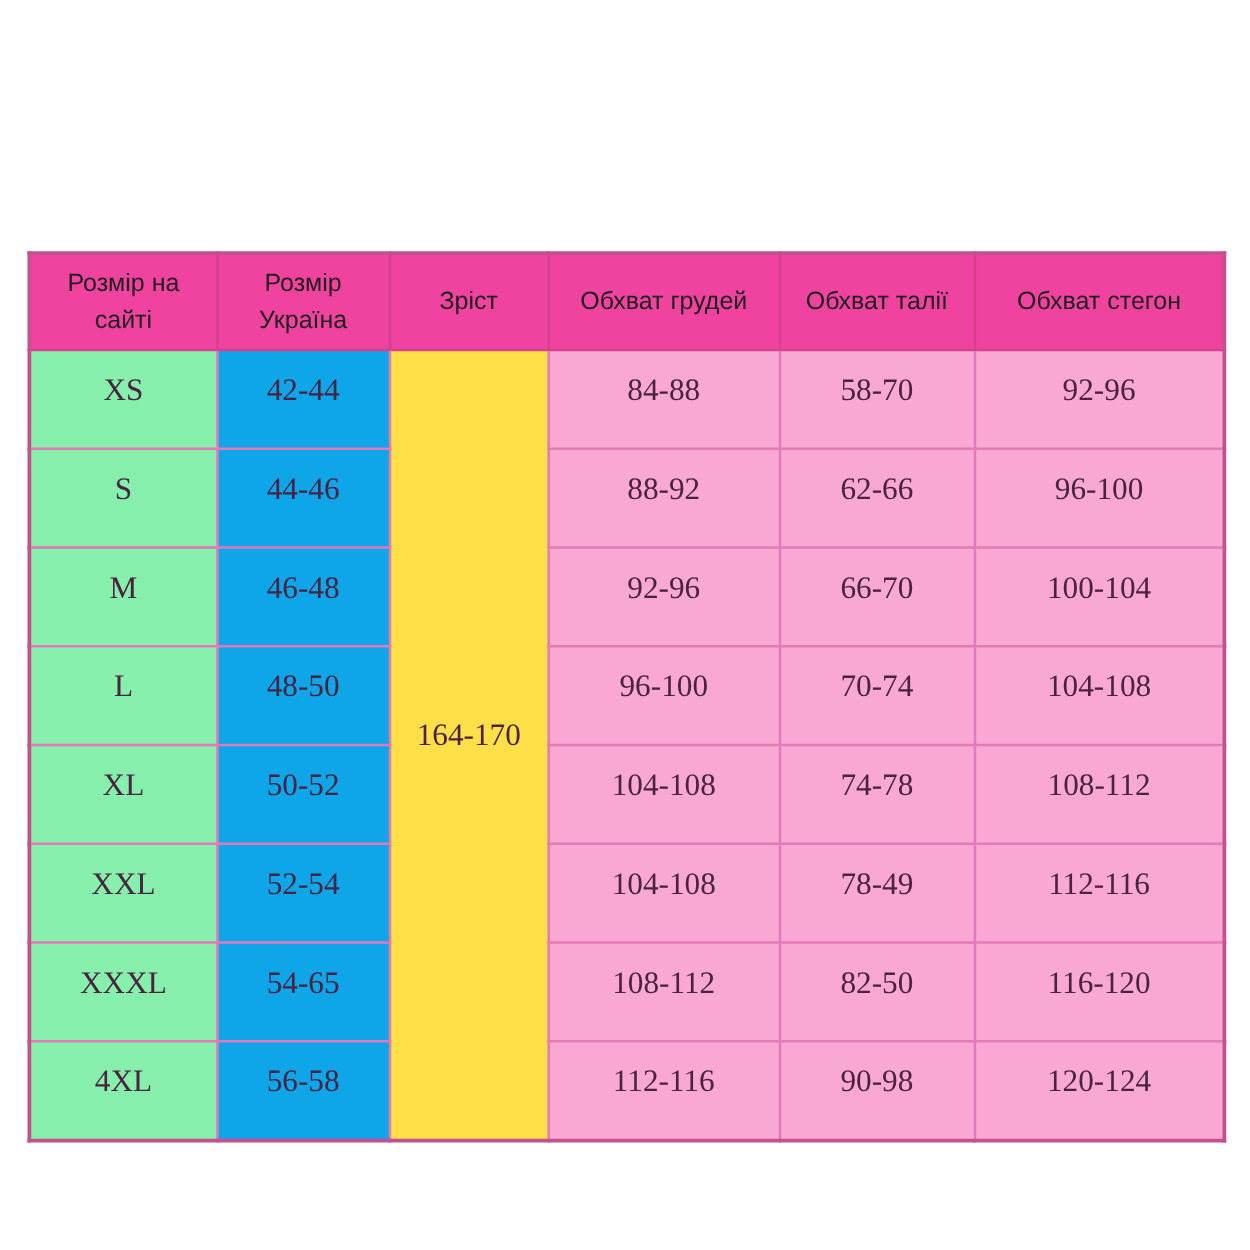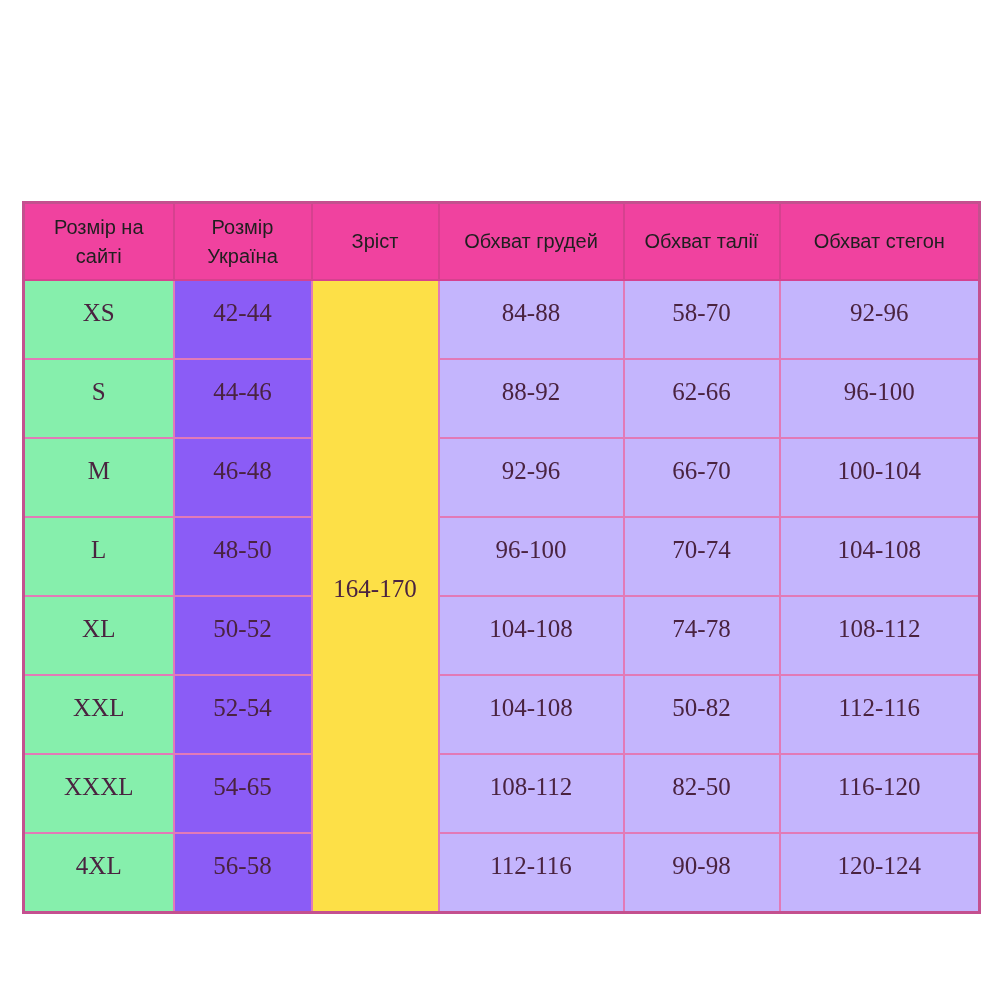--- a/index.html
+++ b/index.html
@@ -40,27 +40,27 @@
     font-family: "Liberation Serif", "DejaVu Serif", serif;
     font-size: 25px;
     color: #4a2340;
     text-align: center;
     vertical-align: middle;
     height: 63px;
     border: 2px solid #e27ab7;
     padding: 0 4px 14px 4px;
   }
   td.col-site   { background: #86efac; }
-  td.col-ua     { background: #8b5cf6; }
+  td.col-ua     { background: #0ea5e9; }
   td.col-height {
     background: #fde047;
     font-size: 26px;
     padding: 50px 4px 0 4px;
   }
-  td.col-meas   { background: #c4b5fd; }
+  td.col-meas   { background: #f9a8d4; }
 </style>
 </head>
 <body>
 
 <div class="canvas">
   <table class="size-chart">
     <colgroup>
       <col style="width:150px">
       <col style="width:138px">
       <col style="width:127px">
@@ -112,21 +112,21 @@
           <td class="col-site">XL</td>
           <td class="col-ua">50-52</td>
           <td class="col-meas">104-108</td>
           <td class="col-meas">74-78</td>
           <td class="col-meas">108-112</td>
         </tr>
         <tr>
           <td class="col-site">XXL</td>
           <td class="col-ua">52-54</td>
           <td class="col-meas">104-108</td>
-          <td class="col-meas">50-82</td>
+          <td class="col-meas">78-49</td>
           <td class="col-meas">112-116</td>
         </tr>
         <tr>
           <td class="col-site">XXXL</td>
           <td class="col-ua">54-65</td>
           <td class="col-meas">108-112</td>
           <td class="col-meas">82-50</td>
           <td class="col-meas">116-120</td>
         </tr>
         <tr>

